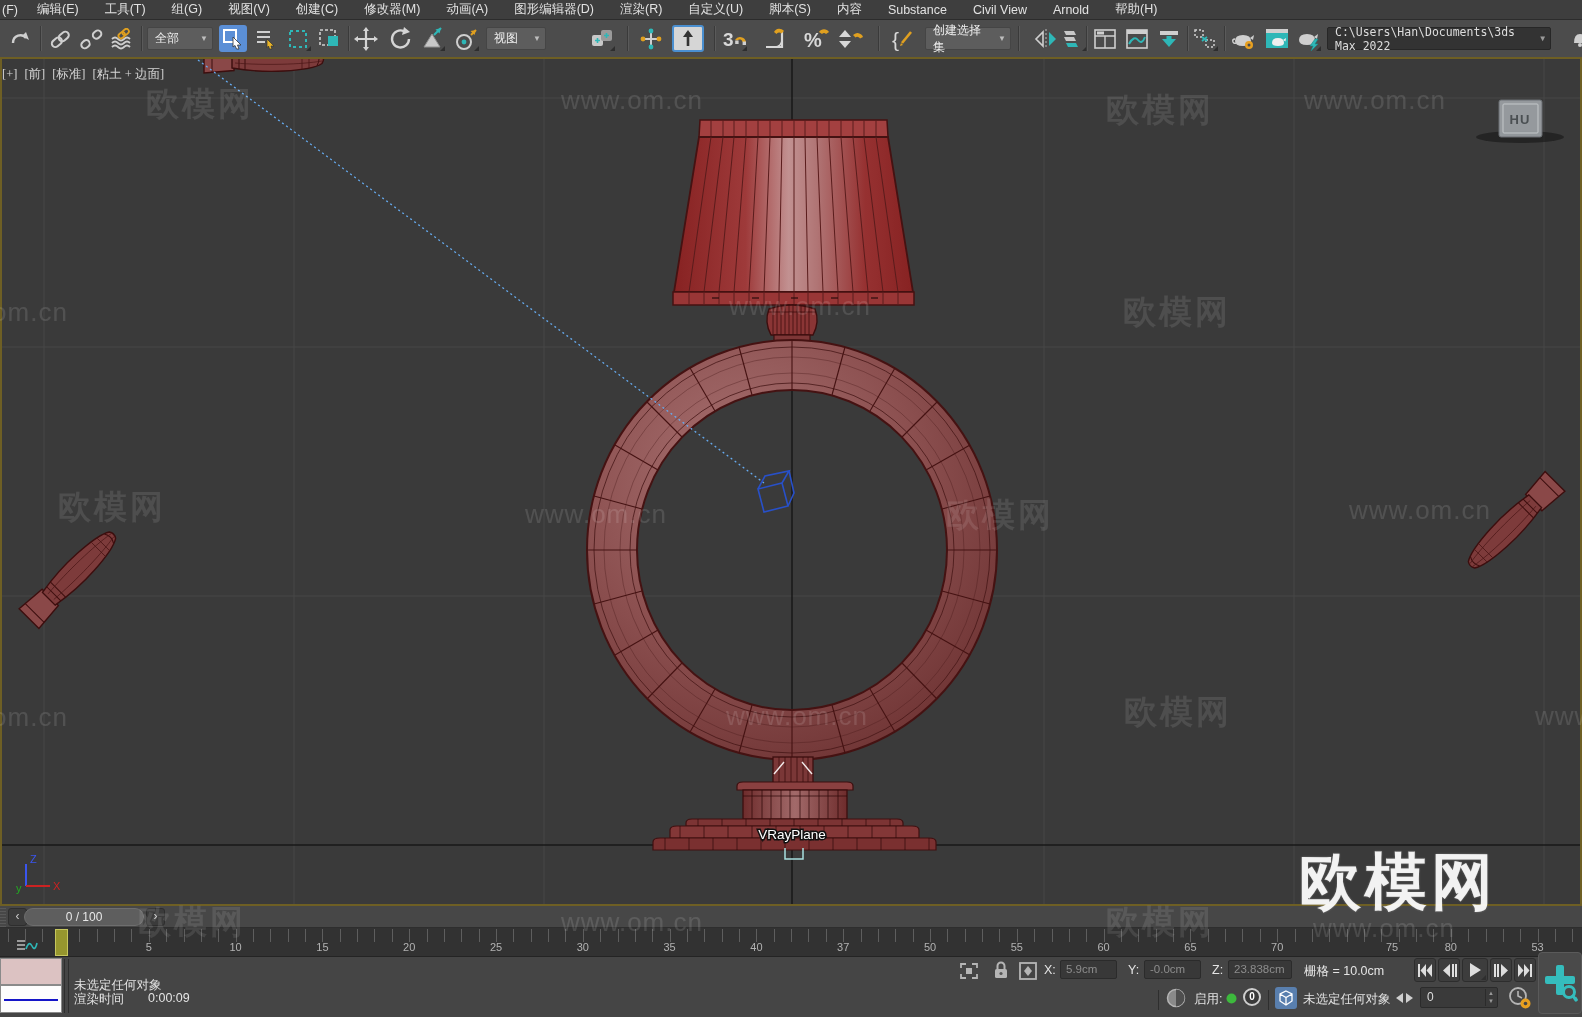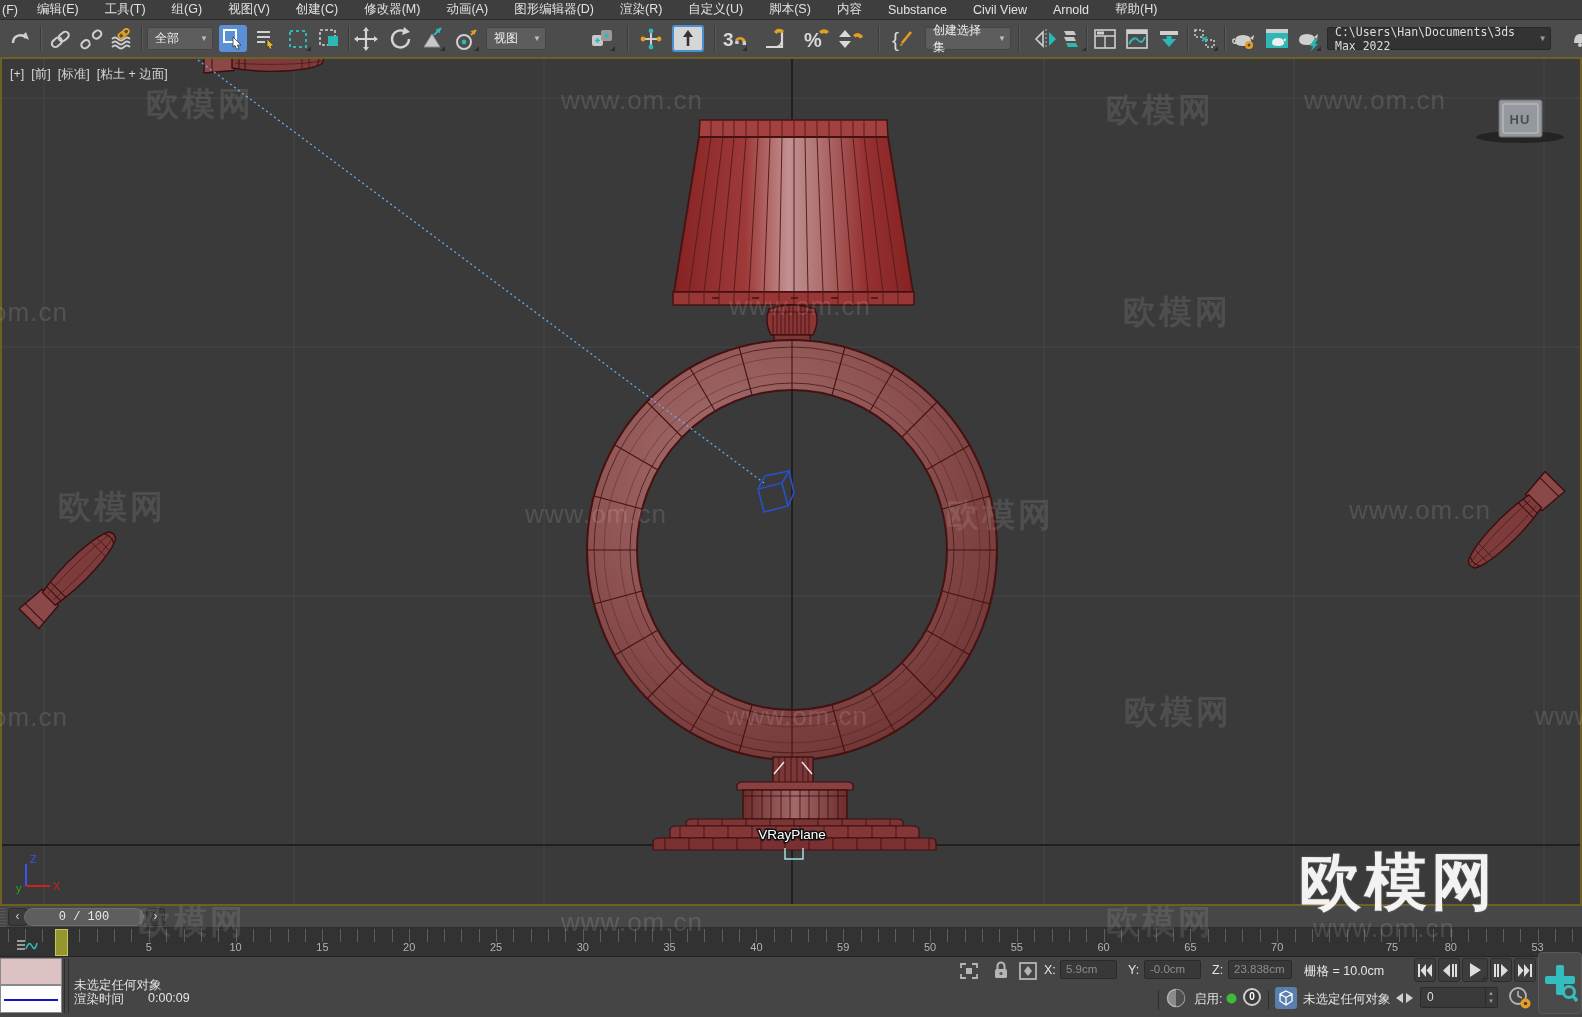--- a/index.html
+++ b/index.html
@@ -27,41 +27,41 @@
   .combo .arr { color:#bdbdbd; font-size:8px; margin-left:6px; }
   .pathbox { position:absolute; top:7px; height:23px; background:#333; border:1px solid #272727;
     border-radius:2px; color:#ddd; font-size:11.5px; font-family:"DejaVu Sans Mono",monospace;
     display:flex; align-items:center; padding:0 5px 0 7px; }
   .flyout:after { content:""; position:absolute; right:1px; bottom:1px; border-left:5px solid transparent;
     border-bottom:5px solid #2e2e2e; }
 
   
   .viewport { position:absolute; left:0; top:57px; width:1582px; height:849px; background:#3a3a3a;
     border:2px solid #6e5f24; overflow:hidden; }
-  .vplabel { position:absolute; left:8px; top:5px; z-index:5; }
+  .vplabel { position:absolute; left:0; top:5px; z-index:5;font-family:Liberation Serif, serif; }
   .vplabel span { color:#d6d6d6; font-size:12.5px; margin-right:7px; cursor:default; }
   .scene-svg { position:absolute; left:0; top:0; }
 
   
   .wmlayer { position:absolute; left:0; top:0; width:1582px; height:1017px; pointer-events:none; z-index:6; }
   .wm { position:absolute; transform:translate(-50%,-50%); white-space:nowrap; }
   .wm-brand { font-size:33px; font-weight:bold; letter-spacing:3px; color:rgba(255,255,255,0.10); }
   .wm-url { font-size:26px; color:rgba(255,255,255,0.12); letter-spacing:1px; }
   .wm-logo { font-size:62px; font-weight:bold; letter-spacing:4px; color:rgba(255,255,255,0.90);
     text-shadow:0 0 2px rgba(255,255,255,.35); }
 
   
   .timeslider { position:absolute; left:0; top:906px; width:100%; height:22px; background:#474747;
     border-bottom:1px solid #2e2e2e; }
   .grip { position:absolute; left:0; top:0; width:6px; height:100%;
     background:repeating-linear-gradient(0deg,#6a6a6a 0 1px,transparent 1px 3px); opacity:.5; }
   .ts-btn { position:absolute; top:2px; width:19px; height:18px; background:#3b3b3b; border:1px solid #2e2e2e;
     border-radius:3px; color:#ccc; font-size:12px; line-height:15px; text-align:center; }
   .ts-field { position:absolute; left:24px; top:2px; width:120px; height:18px; background:#5e5e5e;
-    border:1px solid #6e6e6e; border-radius:9px; color:#e8e8e8; font-size:12px; text-align:center; line-height:16px;font-family:Liberation Mono, monospace; }
+    border:1px solid #6e6e6e; border-radius:9px; color:#e8e8e8; font-size:12px; text-align:center; line-height:16px; }
 
   
   .trackbar { position:absolute; left:0; top:928px; width:100%; height:29px; background:#323232;
     border-bottom:1px solid #242424; }
   .ticks { position:absolute; left:0; top:1px; width:100%; height:13px;
     background:repeating-linear-gradient(90deg,#5e5e5e 0 1px,transparent 1px 17.36px);
     background-position:62px 0; }
   .rlabel { position:absolute; top:13px; transform:translateX(-50%); color:#b2b2b2; font-size:11px; }
   .tb-handle { position:absolute; left:55px; top:1px; width:13px; height:27px; background:#96962e;
     border:1px solid #c6c65e; }
@@ -652,21 +652,21 @@
     <div id="ruler-labels">
         <span class="rlabel" style="left: 62px;">0</span>
         <span class="rlabel" style="left: 148.8px;">5</span>
         <span class="rlabel" style="left: 235.6px;">10</span>
         <span class="rlabel" style="left: 322.4px;">15</span>
         <span class="rlabel" style="left: 409.2px;">20</span>
         <span class="rlabel" style="left: 496px;">25</span>
         <span class="rlabel" style="left: 582.8px;">30</span>
         <span class="rlabel" style="left: 669.6px;">35</span>
         <span class="rlabel" style="left: 756.4px;">40</span>
-        <span class="rlabel" style="left: 843.2px;">59</span>
+        <span class="rlabel" style="left: 843.2px;">37</span>
         <span class="rlabel" style="left: 930px;">50</span>
         <span class="rlabel" style="left: 1016.8px;">55</span>
         <span class="rlabel" style="left: 1103.6px;">60</span>
         <span class="rlabel" style="left: 1190.4px;">65</span>
         <span class="rlabel" style="left: 1277.2px;">70</span>
         <span class="rlabel" style="left: 1364px; margin-left: 28px;">75</span>
         <span class="rlabel" style="left: 1450.8px;">80</span>
         <span class="rlabel" style="left: 1537.6px;">53</span>
       </div>
     <div class="tb-handle"></div>

